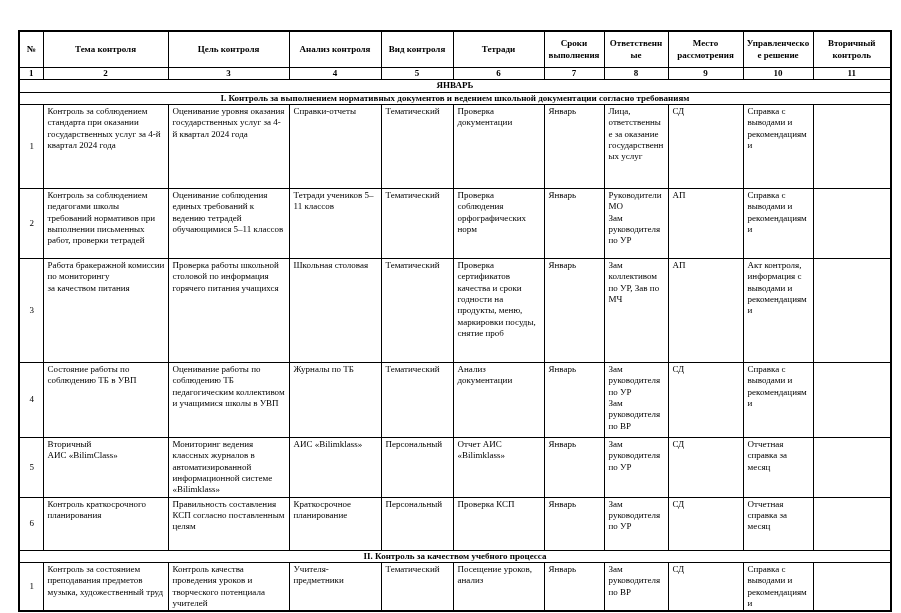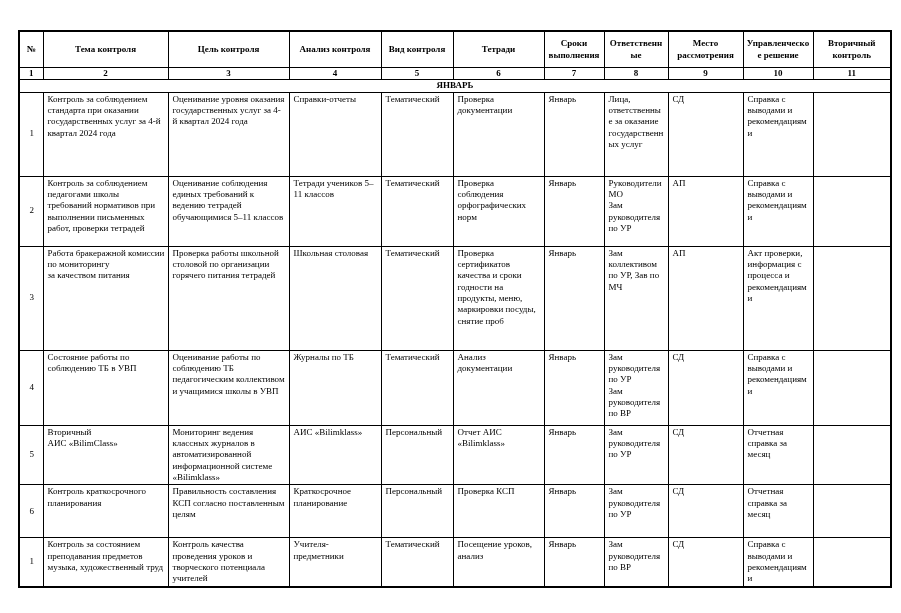--- a/index.html
+++ b/index.html
@@ -77,20 +77,23 @@
         <th>8</th>
         <th>9</th>
         <th>10</th>
         <th>11</th>
       </tr>
     </thead>
   <tbody>
       <tr class="band-row">
         <td colspan="11">ЯНВАРЬ</td>
       </tr>
+      <tr class="band-row">
+        <td colspan="11">I. Контроль за выполнением нормативных документов и ведением школьной документации согласно требованиям</td>
+      </tr>
       <tr style="height: 84px;">
         <td class="c-num">1</td>
         <td class="c-theme">Контроль за соблюдением стандарта при оказании государственных услуг за 4-й квартал 2024 года</td>
         <td class="c-goal">Оценивание уровня оказания государственных услуг за 4-й квартал 2024 года</td>
         <td class="c-object">Справки-отчеты</td>
         <td class="c-type">Тематический</td>
         <td class="c-method">Проверка документации</td>
         <td class="c-term">Январь</td>
         <td class="c-responsible">Лица, ответственные за оказание государственных услуг</td>
         <td class="c-place">СД</td>
@@ -108,28 +111,28 @@
         <td class="c-responsible">Руководители МО
 Зам руководителя по УР</td>
         <td class="c-place">АП</td>
         <td class="c-decision">Справка с выводами и рекомендациями</td>
         <td class="c-secondary"></td>
       </tr>
       <tr style="height: 104px;">
         <td class="c-num">3</td>
         <td class="c-theme">Работа бракеражной комиссии по мониторингу
 за качеством питания</td>
-        <td class="c-goal">Проверка работы школьной столовой по организации горячего питания тетрадей</td>
+        <td class="c-goal">Проверка работы школьной столовой по информация горячего питания учащихся</td>
         <td class="c-object">Школьная столовая</td>
         <td class="c-type">Тематический</td>
         <td class="c-method">Проверка сертификатов качества и сроки годности на продукты, меню, маркировки посуды, снятие проб</td>
         <td class="c-term">Январь</td>
         <td class="c-responsible">Зам коллективом по УР, Зав по МЧ</td>
         <td class="c-place">АП</td>
-        <td class="c-decision">Акт проверки, информация с процесса и рекомендациями</td>
+        <td class="c-decision">Акт контроля, информация с выводами и рекомендациями</td>
         <td class="c-secondary"></td>
       </tr>
       <tr style="height: 75px;">
         <td class="c-num">4</td>
         <td class="c-theme">Состояние работы по соблюдению ТБ в УВП</td>
         <td class="c-goal">Оценивание работы по соблюдению ТБ педагогическим коллективом и учащимися школы в УВП</td>
         <td class="c-object">Журналы по ТБ</td>
         <td class="c-type">Тематический</td>
         <td class="c-method">Анализ документации</td>
         <td class="c-term">Январь</td>
@@ -159,20 +162,23 @@
         <td class="c-goal">Правильность составления КСП согласно поставленным целям</td>
         <td class="c-object">Краткосрочное планирование</td>
         <td class="c-type">Персональный</td>
         <td class="c-method">Проверка КСП</td>
         <td class="c-term">Январь</td>
         <td class="c-responsible">Зам руководителя по УР</td>
         <td class="c-place">СД</td>
         <td class="c-decision">Отчетная справка за месяц</td>
         <td class="c-secondary"></td>
       </tr>
+      <tr class="band-row">
+        <td colspan="11">II. Контроль за качеством учебного процесса</td>
+      </tr>
       <tr style="height: 46px;">
         <td class="c-num">1</td>
         <td class="c-theme">Контроль за состоянием преподавания предметов музыка, художественный труд</td>
         <td class="c-goal">Контроль качества проведения уроков и творческого потенциала учителей</td>
         <td class="c-object">Учителя-предметники</td>
         <td class="c-type">Тематический</td>
         <td class="c-method">Посещение уроков, анализ</td>
         <td class="c-term">Январь</td>
         <td class="c-responsible">Зам руководителя по ВР</td>
         <td class="c-place">СД</td>

